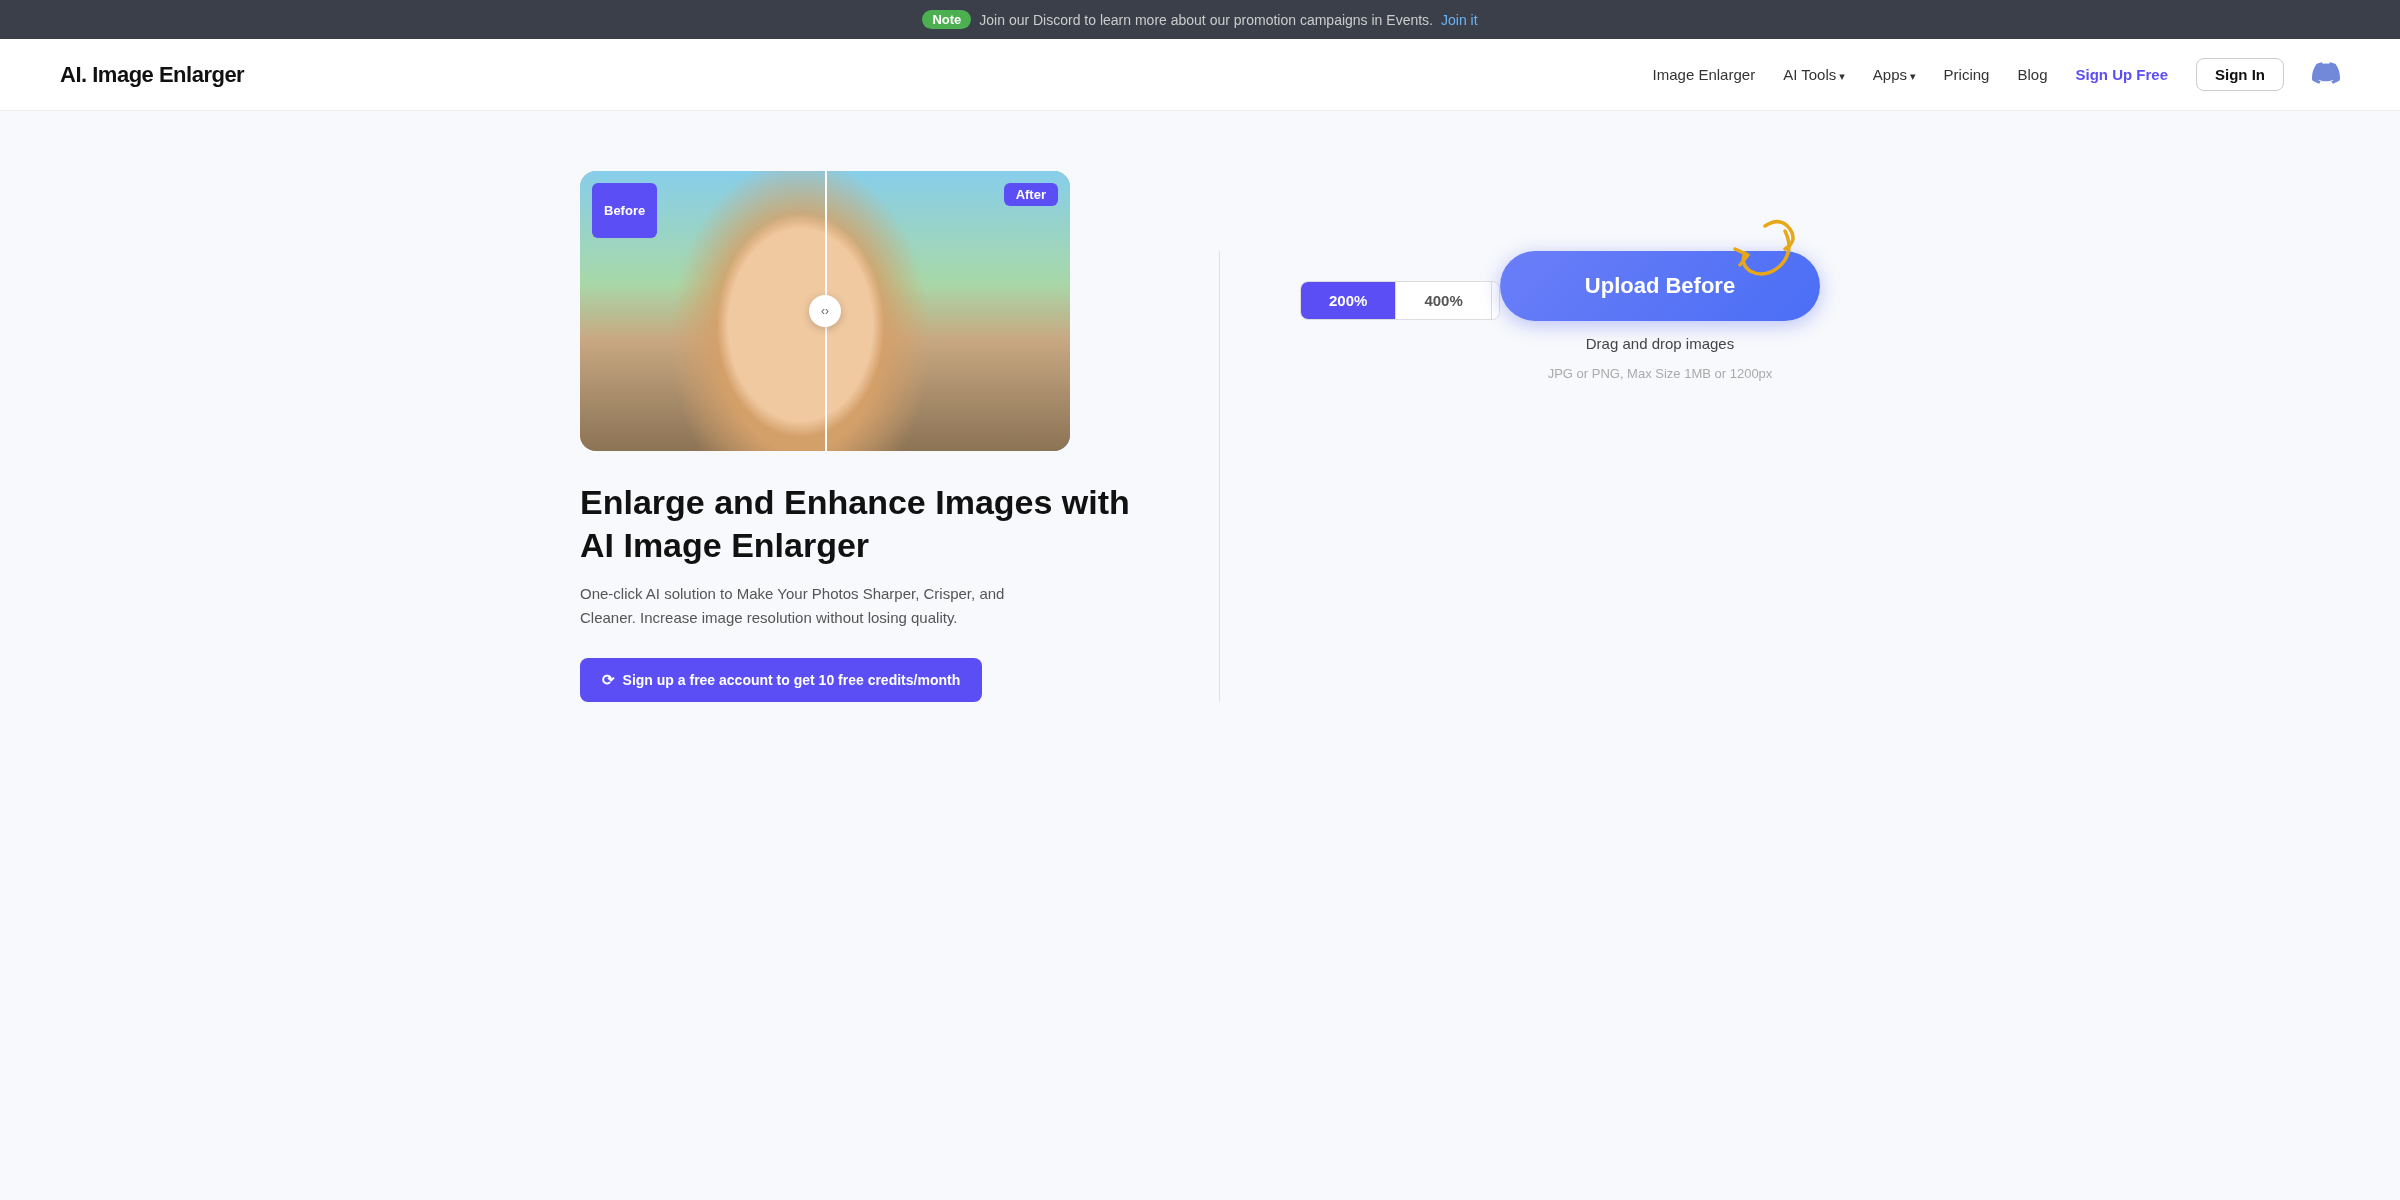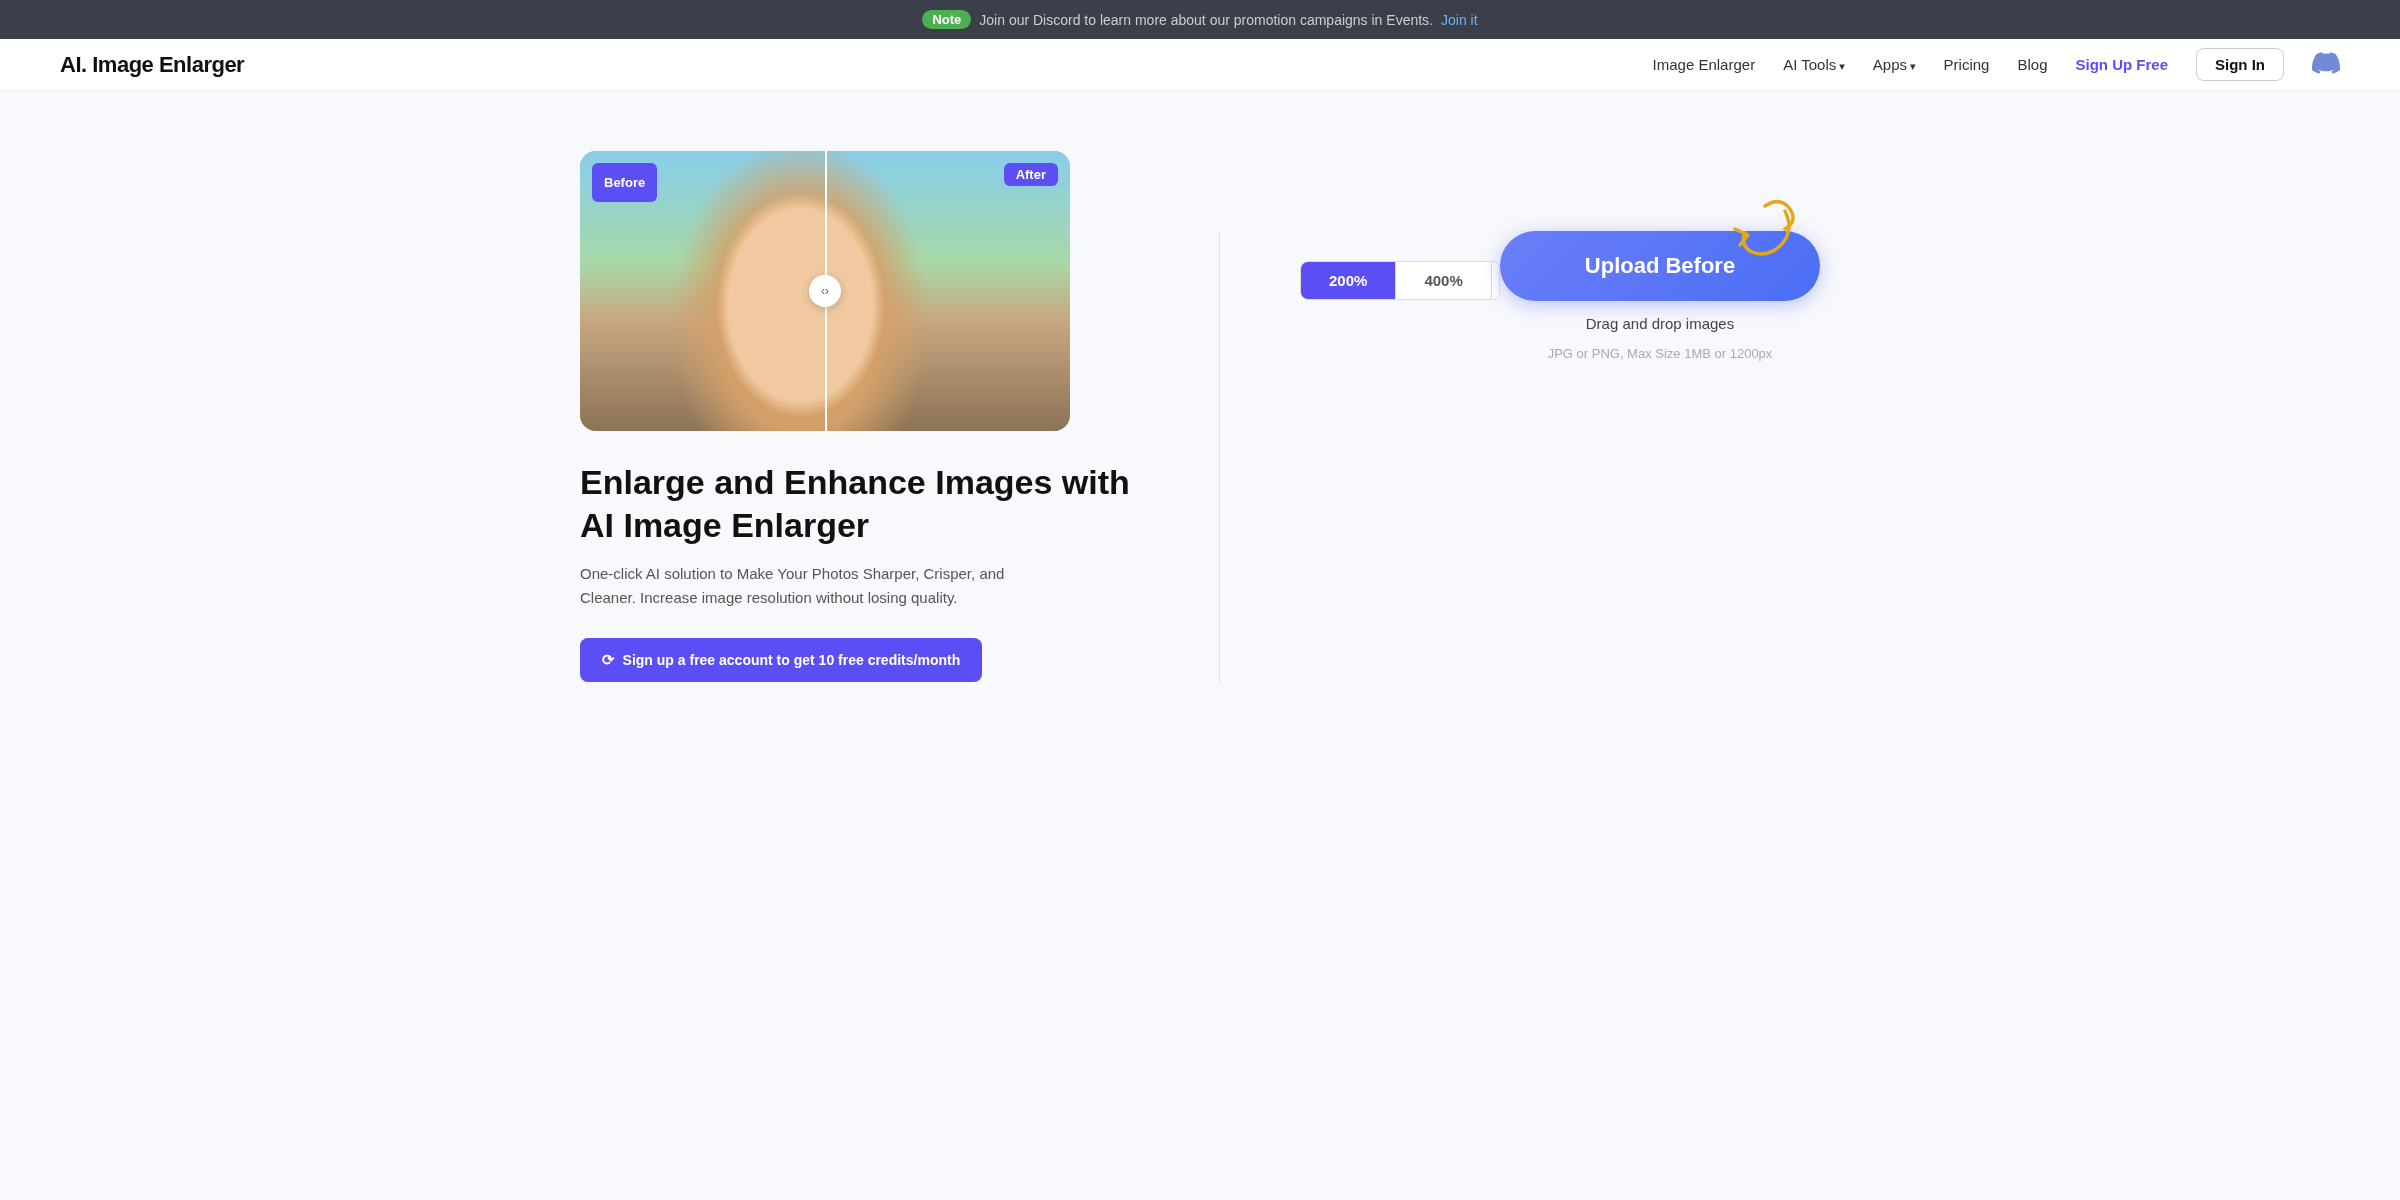--- a/index.html
+++ b/index.html
@@ -31,21 +31,21 @@
     }
 
     
     .navbar {
       background: white;
       border-bottom: 1px solid #eee;
       display: flex;
       align-items: center;
       justify-content: space-between;
       padding: 0 60px;
-      height: 52px;
+      height: 72px;
     }
     .navbar-logo {
       font-size: 22px;
       font-weight: 800;
       color: #111;
       letter-spacing: -0.5px;
     }
     .navbar-nav {
       display: flex;
       align-items: center;
@@ -153,21 +153,21 @@
       font-size: 12px;
       color: #666;
     }
     .label-before {
       position: absolute;
       top: 12px;
       left: 12px;
       background: #5b4ef5;
       color: white;
       border-radius: 6px;
-      padding: 12px 12px;
+      padding: 20px 12px;
       font-size: 13px;
       font-weight: 600;
       z-index: 12;
     }
     .label-after {
       position: absolute;
       top: 12px;
       right: 12px;
       background: #5b4ef5;
       color: white;

